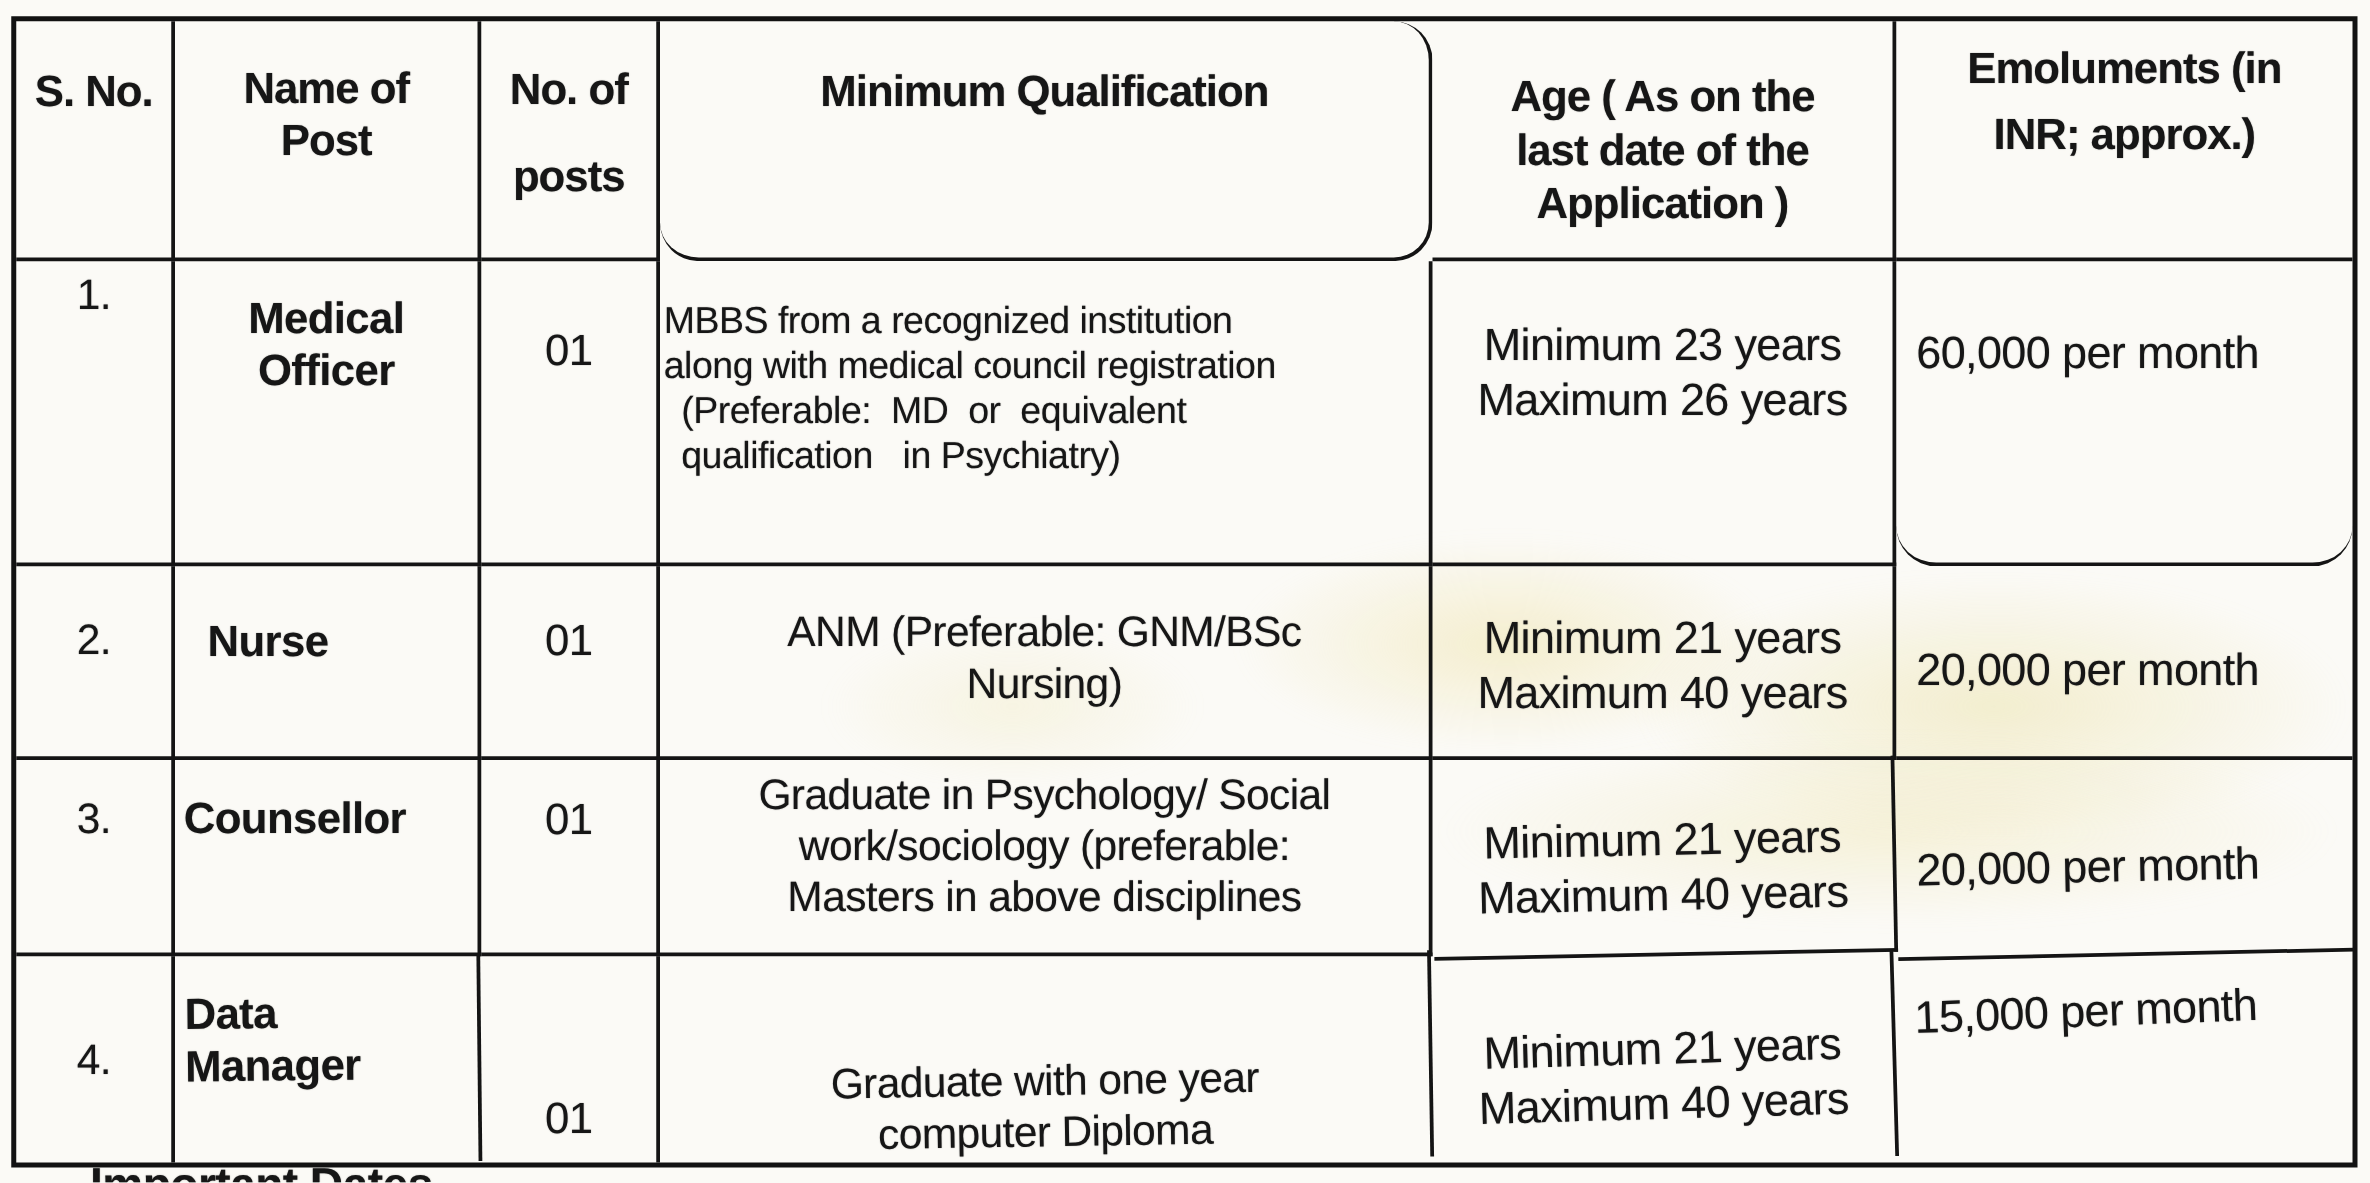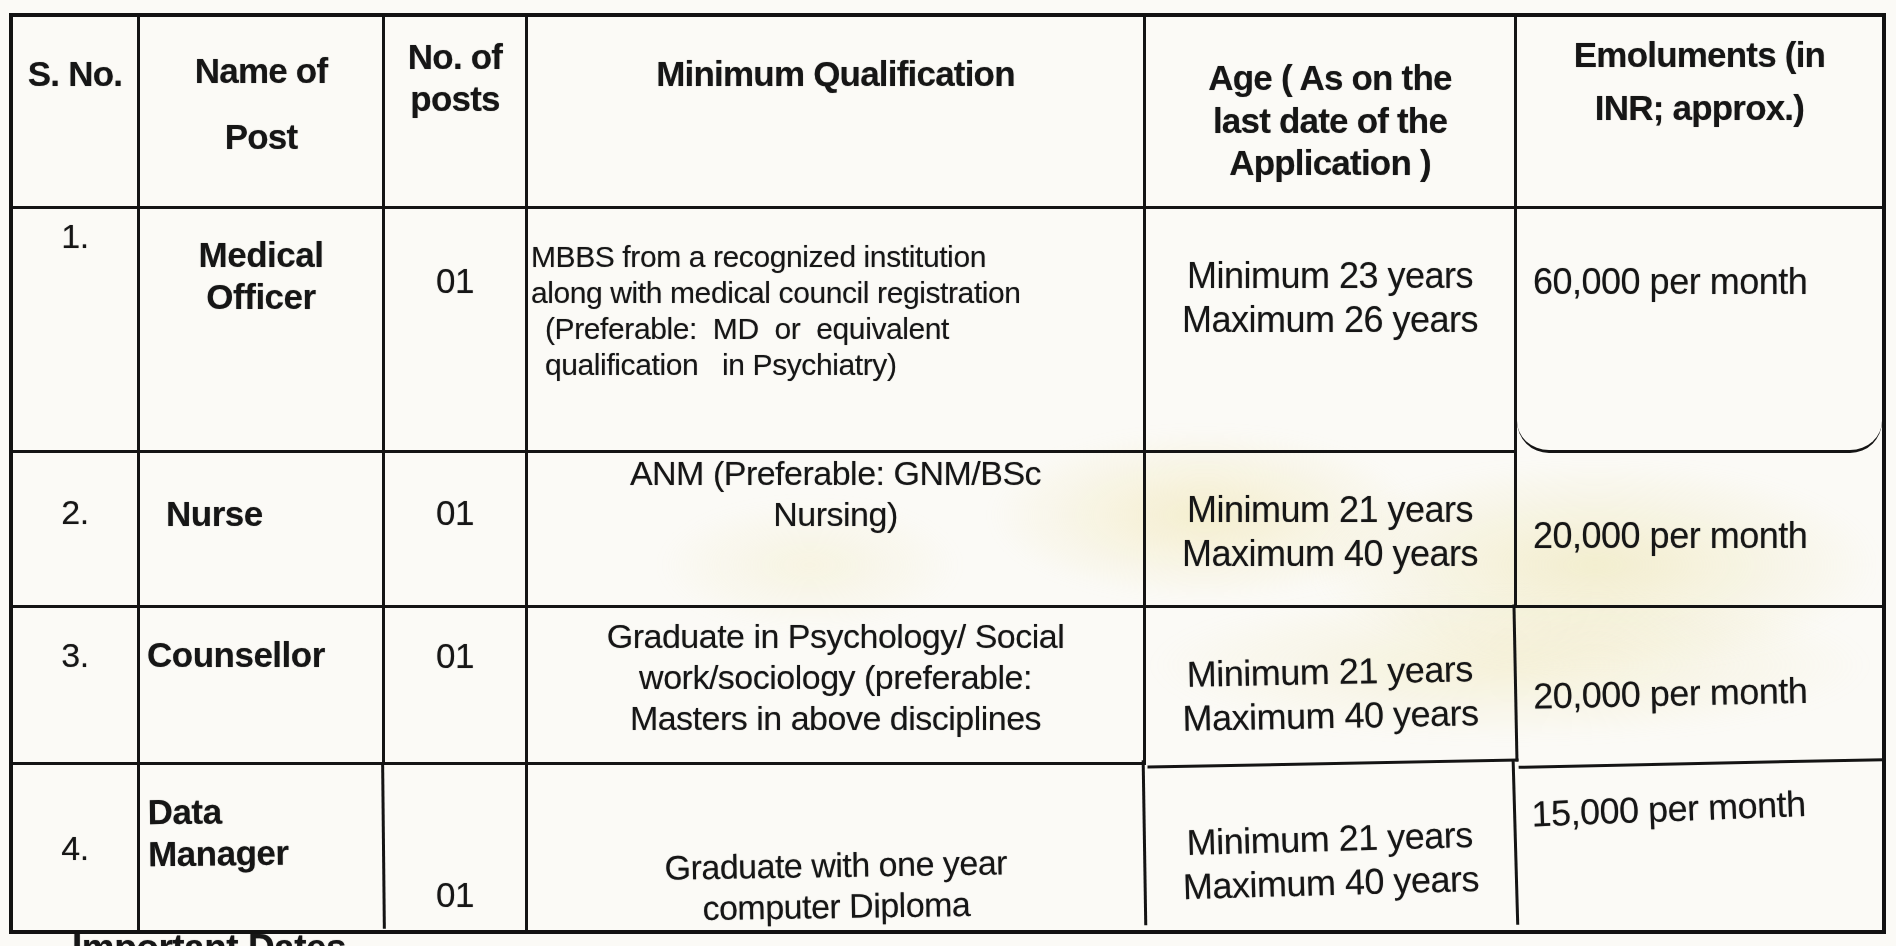--- a/index.html
+++ b/index.html
@@ -33,23 +33,23 @@
     display:flex;flex-direction:column;align-items:center;
     text-shadow:0 0 1px rgba(20,20,20,.45);
     letter-spacing:-0.5px;
   }
   .lc{border-right:none;}
   .lr{border-bottom:none;}
 
   
   .hc{font-weight:bold;font-size:35px;line-height:1.2;text-align:center;letter-spacing:-0.8px;}
   .h-sno{padding-top:36px;}
-  .h-post{padding-top:33px;gap:24px;}
-  .h-num{padding-top:19px;}
-  .h-qual{padding-top:36px;}
+  .h-post{padding-top:33px;}
+  .h-num{padding-top:34px;gap:28px;}
+  .h-qual{padding-top:36px;border-radius:31px;}
   .h-age{padding-top:40px;line-height:1.22;}
   .h-emol{padding-top:12px;line-height:1.5;}
 
   
   .t-sno{font-size:34px;}
   .t-num{font-size:35px;}
   .t-post{font-weight:bold;font-size:35px;line-height:1.2;}
   .t-age{font-size:36px;line-height:1.22;text-align:center;}
   .t-emol{font-size:36px;align-items:flex-start;padding-left:16px;}
   .t-qual{font-size:34px;line-height:41px;text-align:center;}
@@ -62,21 +62,21 @@
     font-size:30px;line-height:36px;letter-spacing:-0.4px;text-align:left;}
   .r1-qual .ln{white-space:pre;}
   .r1-qual .ln:nth-child(n+3){padding-left:14px;text-align:right;}
   .r1-age{padding-top:45px;}
   .r1-emol{padding-top:52px;border-radius:32px;}
 
   
   .r2-sno{padding-top:40px;}
   .r2-post{align-items:flex-start;padding-left:26px;padding-top:40px;}
   .r2-num{padding-top:40px;}
-  .r2-qual{text-align:right;}
+  .r2-qual{padding-top:33px;text-align:right;}
   .r2-age{padding-top:35px;}
   .r2-emol{padding-top:62px;}
 
   
   .r3-sno{padding-top:28px;}
   .r3-post{align-items:flex-start;padding-left:7px;padding-top:26px;}
   .r3-num{padding-top:28px;}
   .r3-qual{padding-top:8px;}
   .r3-age{padding-top:42px;transform:rotate(-1.1deg);}
   .r3-emol{padding-top:64px;transform:rotate(-1.2deg);}

